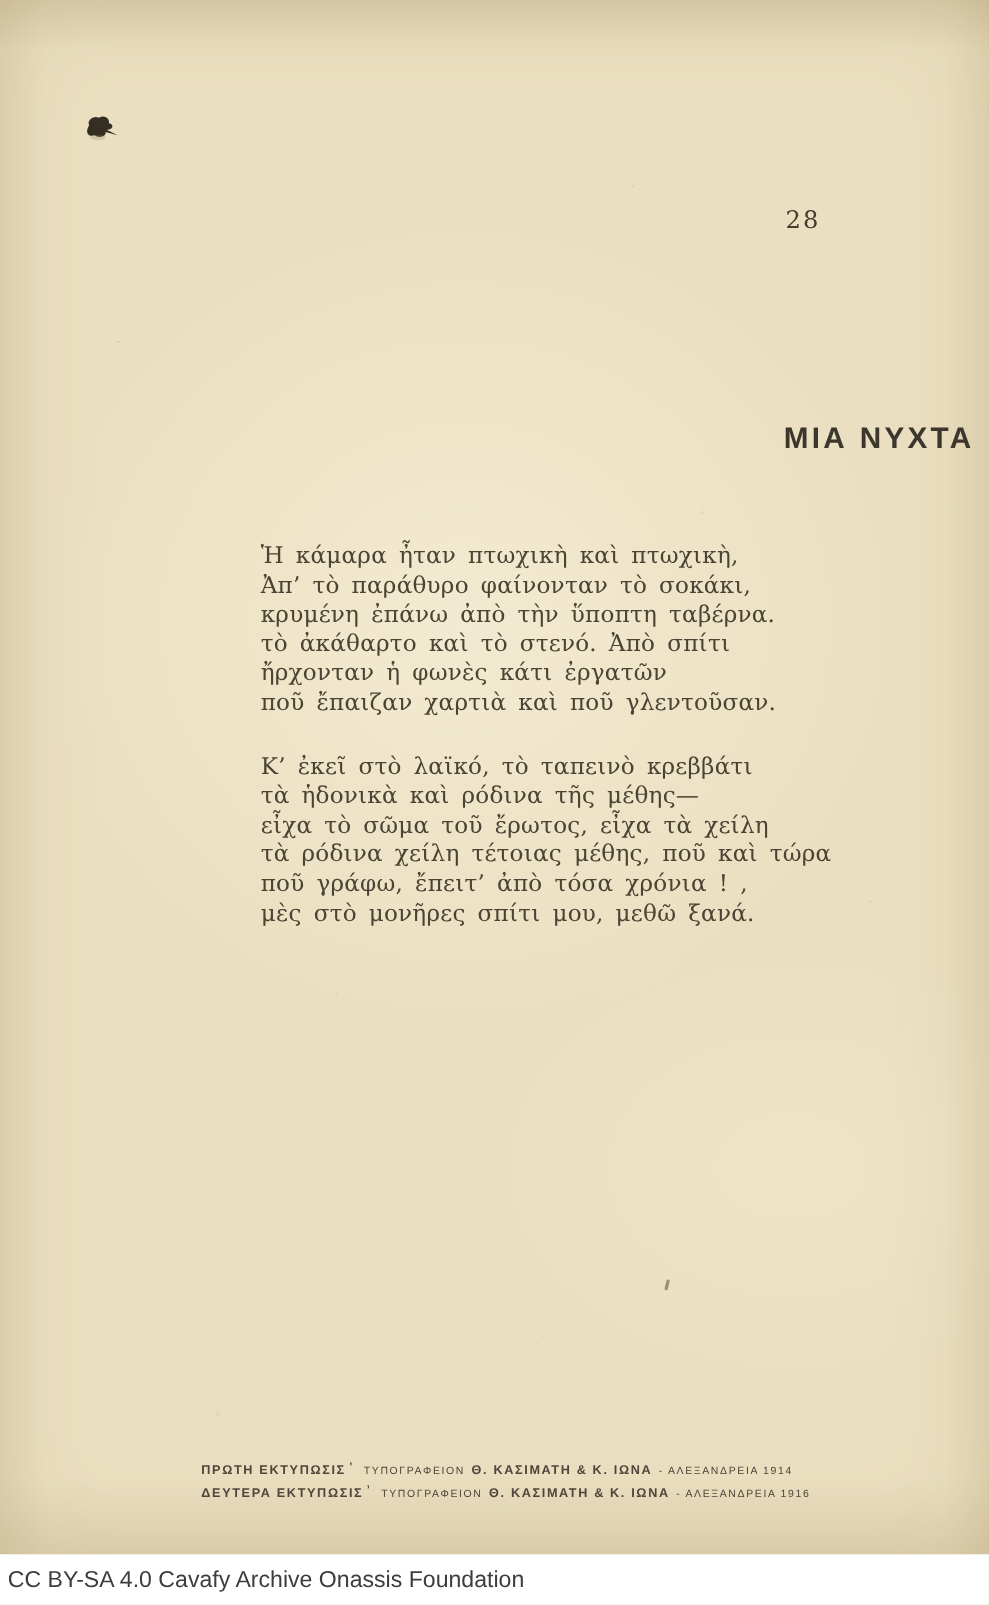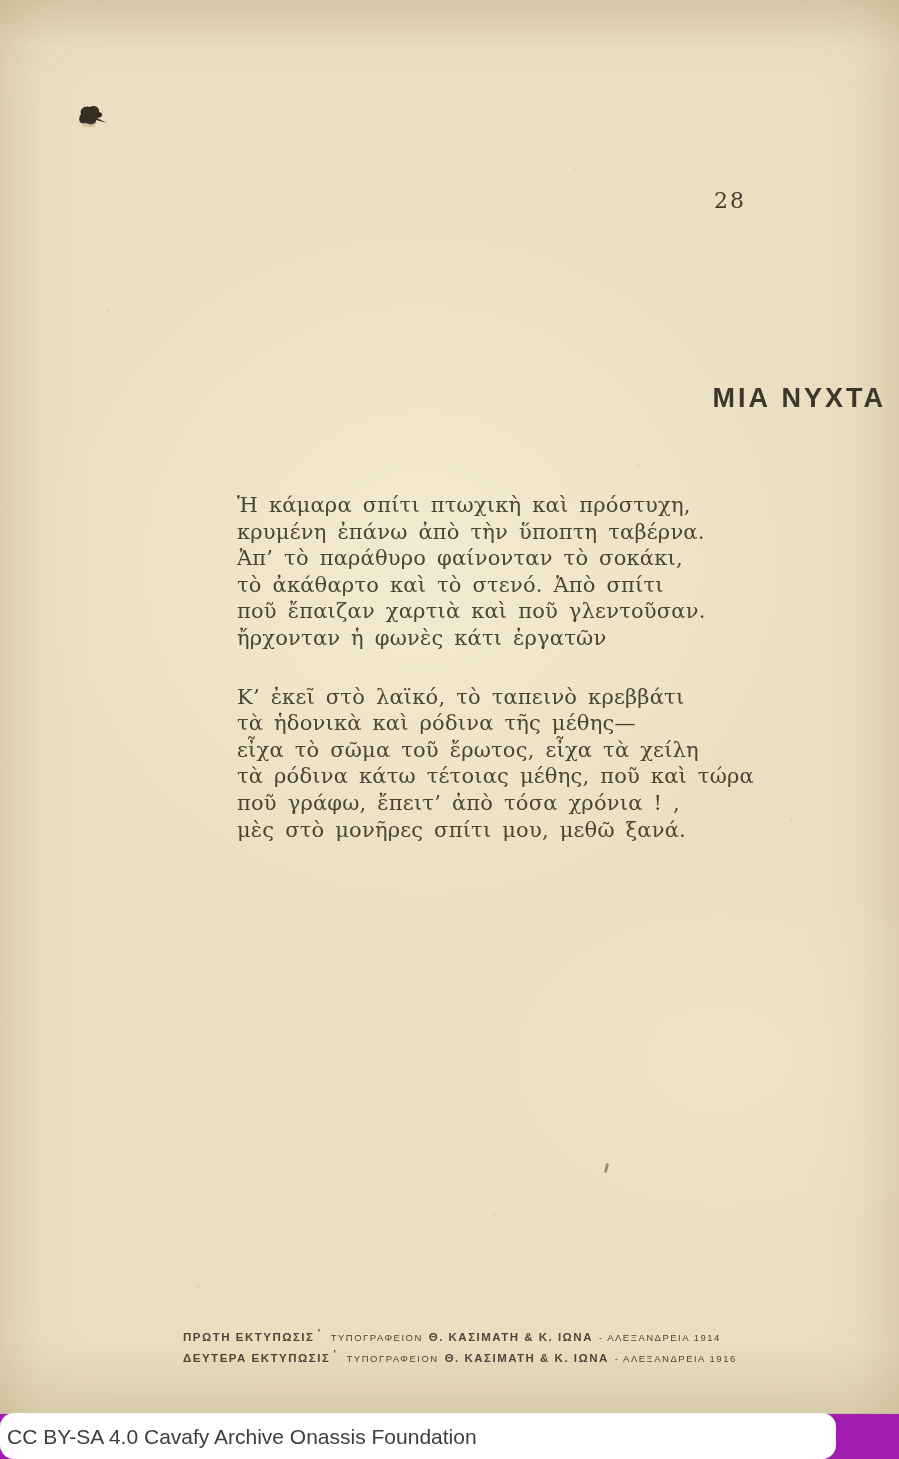--- a/index.html
+++ b/index.html
@@ -8,21 +8,21 @@
     background: #ffffff;
     width: 899px;
     height: 1459px;
     overflow: hidden;
     font-family: "Liberation Sans", sans-serif;
   }
   .stage {
     position: relative;
     width: 899px;
     height: 1459px;
-    background: #a21caf;
+    background: #84cc16;
   }
   
   .paper {
     position: absolute;
     left: 0; top: 0;
     width: 899px;
     height: 1413px;
     background-color: #eadfc0;
     background-image:
       radial-gradient(ellipse 560px 520px at 47% 40%, rgba(255,251,233,0.42), rgba(255,251,233,0) 72%),
@@ -135,24 +135,23 @@
   }
   .colophon-line .small {
     font-size: 9.5px;
     font-weight: 400;
   }
   
   .attribution-bar {
     position: absolute;
     left: 0;
     top: 1413px;
-    width: 836px;
+    width: 899px;
     height: 46px;
     background: #ffffff;
-    border-radius: 14px;
   }
   .attribution-text {
     position: absolute;
     left: 7px;
     top: 12px;
     font-family: "Liberation Sans", sans-serif;
     font-size: 21px;
     color: #3d3d3d;
   }
 </style>
@@ -168,32 +167,32 @@
       <path d="M7,11 C5,6 11,2 16,4 C21,1 26,5 25,9 C30,10 29,15 23,15 L33,20 L22,17 C23,21 16,23 12,20 C6,22 3,17 7,11 Z" fill="#241f15" opacity="0.92"></path>
       <ellipse cx="15" cy="22" rx="7" ry="2.5" fill="#8a7a55" opacity="0.25"></ellipse>
     </svg>
 
     <div class="page-number">28</div>
 
     <div class="poem-title">ΜΙΑ ΝΥΧΤΑ</div>
 
     <div class="poem">
       <div class="stanza">
-        <div class="poem-line">Ἡ κάμαρα σπίτι πτωχικὴ καὶ πρόστυχη,</div>
+        <div class="poem-line">Ἡ κάμαρα ἦταν πτωχικὴ καὶ πτωχικὴ,</div>
+        <div class="poem-line">Ἀπ’ τὸ παράθυρο φαίνονταν τὸ σοκάκι,</div>
         <div class="poem-line">κρυμένη ἐπάνω ἀπὸ τὴν ὕποπτη ταβέρνα.</div>
-        <div class="poem-line">Ἀπ’ τὸ παράθυρο φαίνονταν τὸ σοκάκι,</div>
         <div class="poem-line">τὸ ἀκάθαρτο καὶ τὸ στενό. Ἀπὸ σπίτι</div>
+        <div class="poem-line">ἤρχονταν ἡ φωνὲς κάτι ἐργατῶν</div>
         <div class="poem-line">ποῦ ἔπαιζαν χαρτιὰ καὶ ποῦ γλεντοῦσαν.</div>
-        <div class="poem-line">ἤρχονταν ἡ φωνὲς κάτι ἐργατῶν</div>
       </div>
       <div class="stanza">
         <div class="poem-line">Κ’ ἐκεῖ στὸ λαϊκό, τὸ ταπεινὸ κρεββάτι</div>
         <div class="poem-line">τὰ ἡδονικὰ καὶ ρόδινα τῆς μέθης—</div>
         <div class="poem-line">εἶχα τὸ σῶμα τοῦ ἔρωτος, εἶχα τὰ χείλη</div>
-        <div class="poem-line">τὰ ρόδινα κάτω τέτοιας μέθης, ποῦ καὶ τώρα</div>
+        <div class="poem-line">τὰ ρόδινα χείλη τέτοιας μέθης, ποῦ καὶ τώρα</div>
         <div class="poem-line">ποῦ γράφω, ἔπειτ’ ἀπὸ τόσα χρόνια ! ,</div>
         <div class="poem-line">μὲς στὸ μονῆρες σπίτι μου, μεθῶ ξανά.</div>
       </div>
     </div>
 
     <div class="speck"></div>
 
     <div class="colophon">
       <div class="colophon-line">
         <span class="big">ΠΡΩΤΗ ΕΚΤΥΠΩΣΙΣ</span><span class="sep">’</span>

